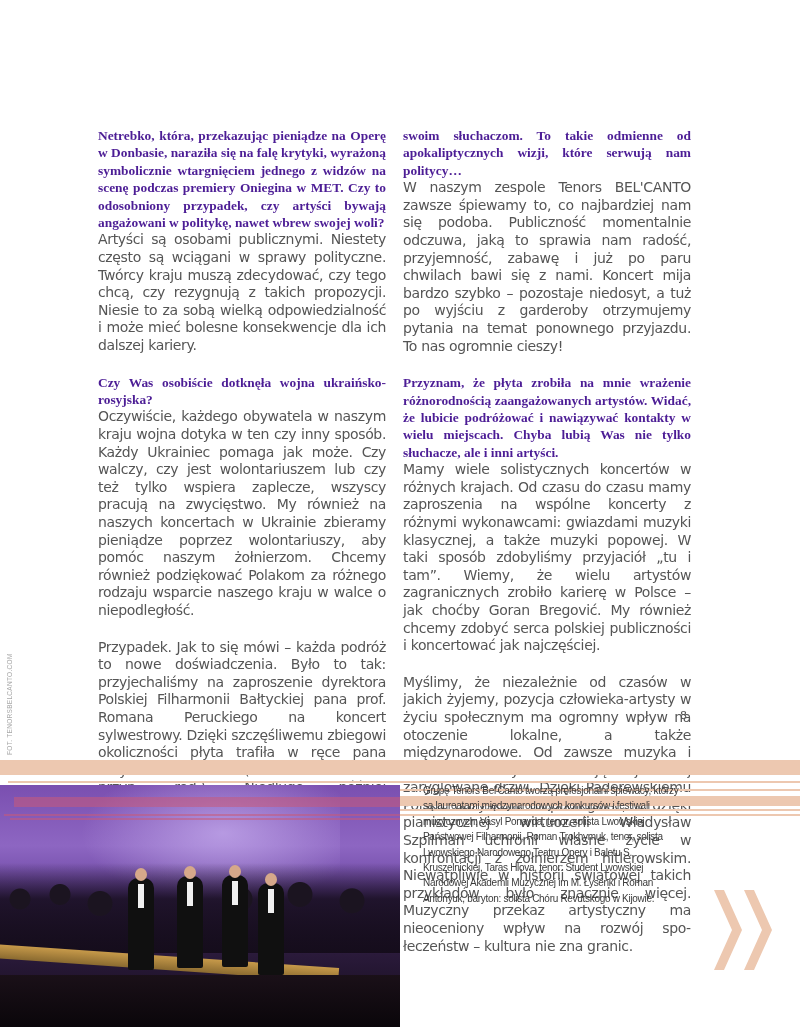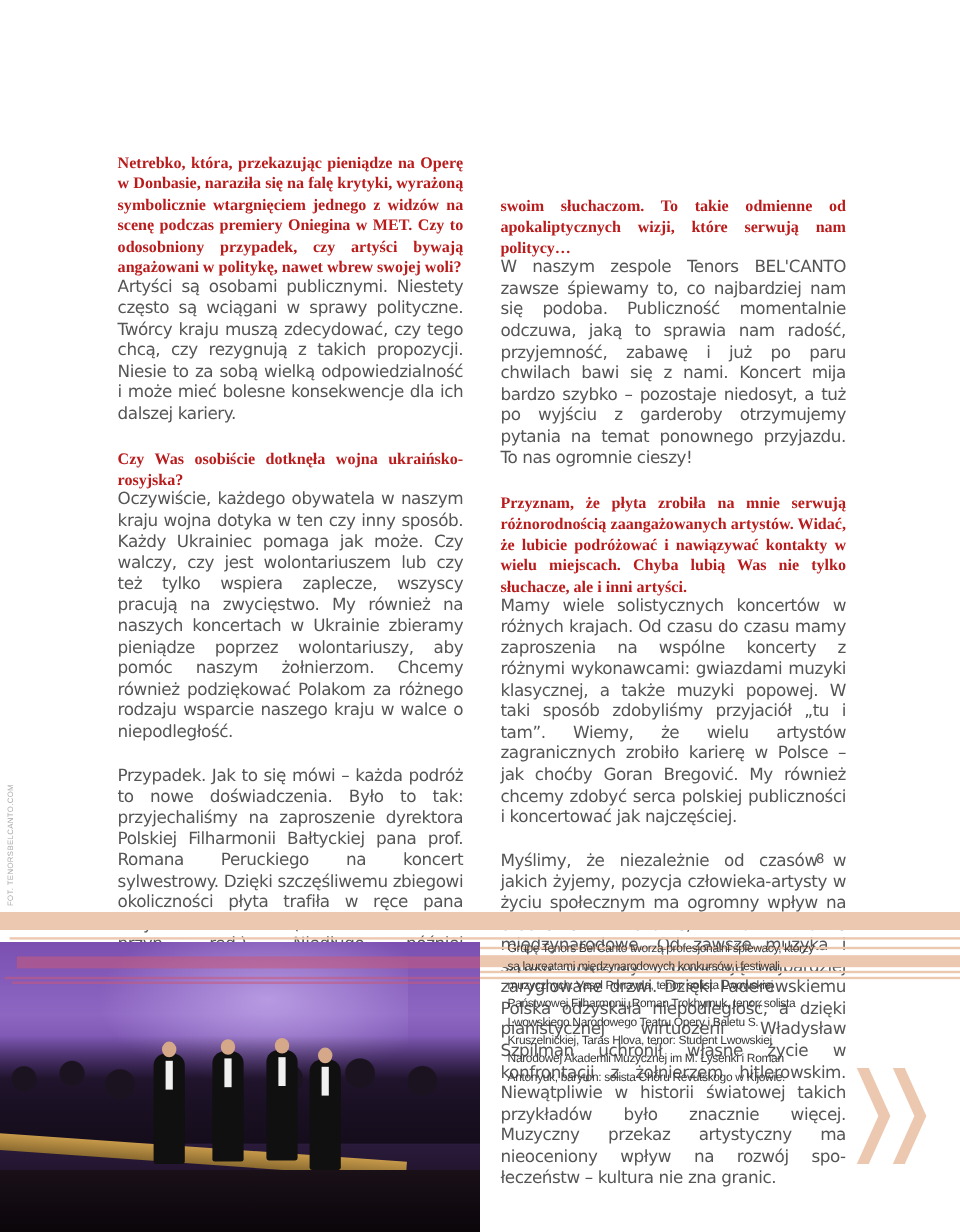--- a/index.html
+++ b/index.html
@@ -12,28 +12,28 @@
       height: 1027px;
       position: relative;
       overflow: hidden;
     }
     .column {
       position: absolute;
       top: 127px;
       width: 288px;
     }
     #col-left { left: 98px; }
-    #col-right { left: 417px; top: 127px; margin-top: 36px; }
+    #col-right { left: 403px; top: 127px; }
 
     .question {
       font-family: "Liberation Serif", serif;
       font-weight: bold;
       font-size: 13.4px;
       line-height: 17.4px;
-      color: #b91c1c;
+      color: #4c1d95;
       text-align: justify;
       hyphens: manual;
       margin: 0;
     }
     .answer {
       font-family: "DejaVu Sans", sans-serif;
       font-size: 14px;
       line-height: 17.6px;
       color: #555555;
       letter-spacing: -0.35px;
@@ -185,21 +185,21 @@
 
   <p class="answer">Przypadek. Jak to się mówi – każda podróż to nowe do­świadczenia. Było to tak: przyjechaliśmy na zaproszenie dy­rektora Polskiej Filharmonii Bałtyckiej pana prof. Romana Peruckiego na koncert sylwestrowy. Dzięki szczęśliwemu zbiegowi okoliczności płyta trafiła w ręce pana Krzysztofa Karwasza (właściciela Soliton – przyp. red.). Niedługo póź­niej otrzymaliśmy od wydawnictwa Soliton propozycję współpracy, co bardzo nas ucieszyło.</p>
 
   <p class="question">Repertuar na płycie jest dość lekki. Najpiękniejsze arie, neapolitańskie pieśni. Pełnymi garściami czer­piecie z życia i niesiecie pozytywny przekaz dalej –</p>
 </div>
 
 <div id="col-right" class="column">
   <p class="question">swoim słuchaczom. To takie odmienne od apokalip­tycznych wizji, które serwują nam politycy…</p>
   <p class="answer">W naszym zespole Tenors BEL'CANTO zawsze śpiewamy to, co najbardziej nam się podoba. Publiczność momental­nie odczuwa, jaką to sprawia nam radość, przyjemność, za­bawę i już po paru chwilach bawi się z nami. Koncert mija bardzo szybko – pozostaje niedosyt, a tuż po wyjściu z gar­deroby otrzymujemy pytania na temat ponownego przy­jazdu. To nas ogromnie cieszy!</p>
 
-  <p class="question">Przyznam, że płyta zrobiła na mnie serwują różno­rodnością zaangażowanych artystów. Widać, że lubi­cie podróżować i nawiązywać kontakty w wielu miejscach. Chyba lubią Was nie tylko słuchacze, ale i inni artyści.</p>
+  <p class="question">Przyznam, że płyta zrobiła na mnie wrażenie różno­rodnością zaangażowanych artystów. Widać, że lubi­cie podróżować i nawiązywać kontakty w wielu miejscach. Chyba lubią Was nie tylko słuchacze, ale i inni artyści.</p>
   <p class="answer">Mamy wiele solistycznych koncertów w różnych krajach. Od czasu do czasu mamy zaproszenia na wspólne koncer­ty z różnymi wykonawcami: gwiazdami muzyki klasycznej, a także muzyki popowej. W taki sposób zdobyliśmy przy­jaciół „tu i tam”. Wiemy, że wielu artystów zagranicznych zrobiło karierę w Polsce – jak choćby Goran Bregović. My również chcemy zdobyć serca polskiej publiczności i kon­certować jak najczęściej.</p>
 
   <p class="answer">Myślimy, że niezależnie od czasów w jakich żyjemy, pozy­cja człowieka-artysty w życiu społecznym ma ogromny wpływ na otoczenie lokalne, a także międzynarodowe. Od zawsze muzyka i sztuka otwierały i otwierają najbardziej zaryglowane drzwi. Dzięki Paderewskiemu Polska odzy­skała niepodległość, a dzięki pianistycznej wirtuozerii Wła­dysław Szpilman uchronił własne życie w konfrontacji z żołnierzem hitlerowskim. Niewątpliwie w historii świato­wej takich przykładów było znacznie więcej. Muzyczny przekaz artystyczny ma nieoceniony wpływ na rozwój spo­łeczeństw – kultura nie zna granic.</p>
 </div>
 
 <div class="page-number">8</div>
 
 <div class="photo-credit">FOT. TENORSBELCANTO.COM</div>
 
 <div id="stripe-top-thick" class="stripe"></div>

